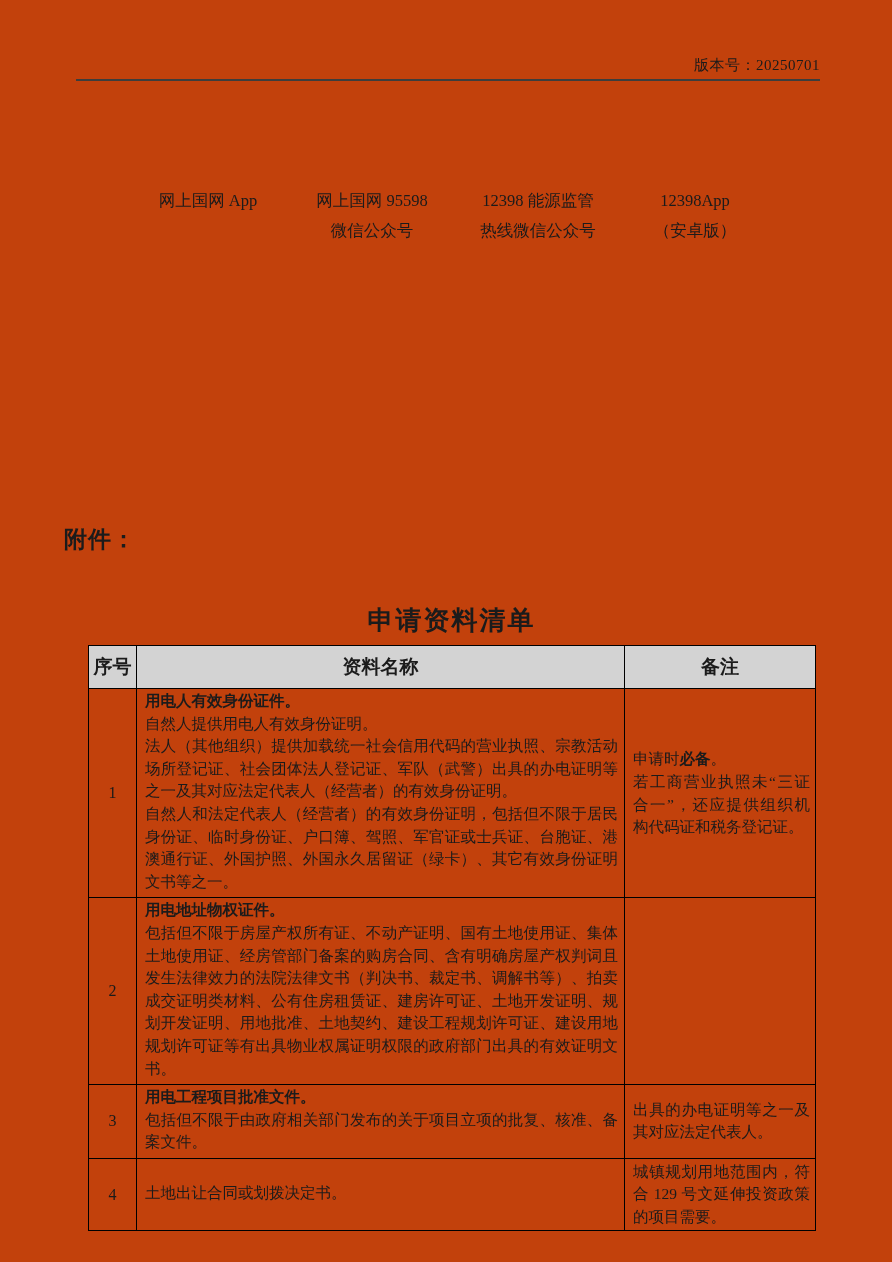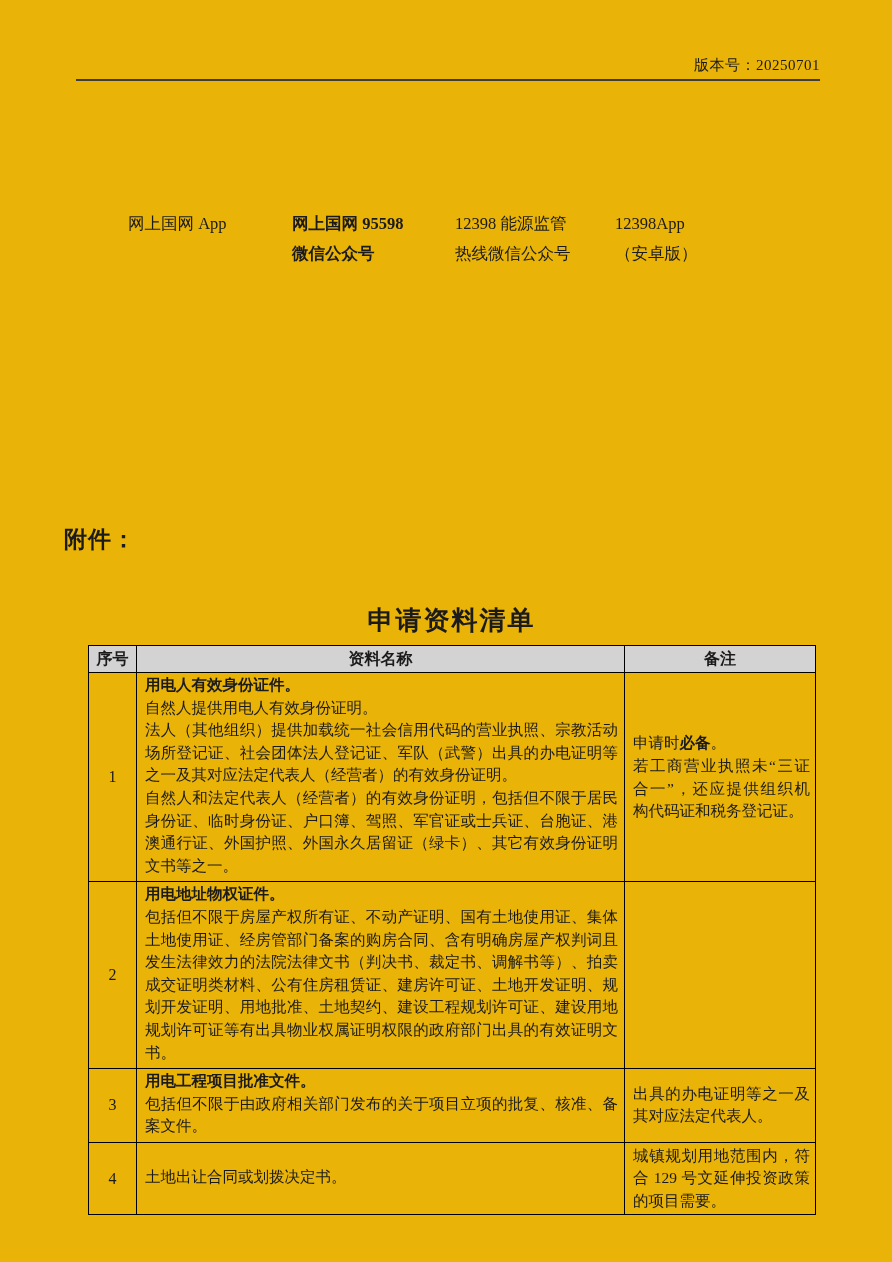--- a/index.html
+++ b/index.html
@@ -1,19 +1,19 @@
 <!DOCTYPE html>
 <html><head>
 <meta charset="utf-8">
 <style>
   html,body { margin:0; padding:0; background:#ffffff; }
   .page {
     position:relative;
     width:892px; height:1262px;
-    background:#eab308;
+    background:#c2410c;
     font-family:"Liberation Serif", serif;
     color:#1b1b1b;
     overflow:hidden;
   }
 
   
   .version-block {
     position:absolute;
     left:76px; top:56px;
     width:744px;
@@ -21,27 +21,27 @@
     text-align:right;
     padding-bottom:4px;
     font-size:15px;
     letter-spacing:0.5px;
   }
 
   
   .caption {
     position:absolute;
     top:186px;
+    text-align:center;
     font-size:16.5px;
     line-height:30px;
     white-space:pre-line;
-    margin-top:23px;
   }
   .caption.c1 { left:128px; width:160px; }
-  .caption.c2 { left:292px; width:160px;font-weight:bold; }
+  .caption.c2 { left:292px; width:160px; }
   .caption.c3 { left:455px; width:166px; }
   .caption.c4 { left:615px; width:160px; }
 
   
   .attachment {
     position:absolute;
     left:64px; top:524px;
     font-family:"Liberation Sans", sans-serif;
     font-weight:bold;
     font-size:23px;
@@ -68,23 +68,23 @@
     table-layout:fixed;
   }
   table.doc th, table.doc td {
     border:1.5px solid #000;
     box-sizing:border-box;
   }
   table.doc th {
     background:#d3d3d3;
     font-family:"Liberation Sans", sans-serif;
     font-weight:bold;
-    font-size:16px;
+    font-size:19px;
     height:27px;
-    padding:0 2px;
+    padding:8px 2px;
   }
   tr.r1 { height:181px; }
   tr.r2 { height:169px; }
   tr.r3 { height:64px; }
   tr.r4 { height:57px; }
 
   td.no-cell {
     text-align:center;
     vertical-align:middle;
     font-size:16px;

